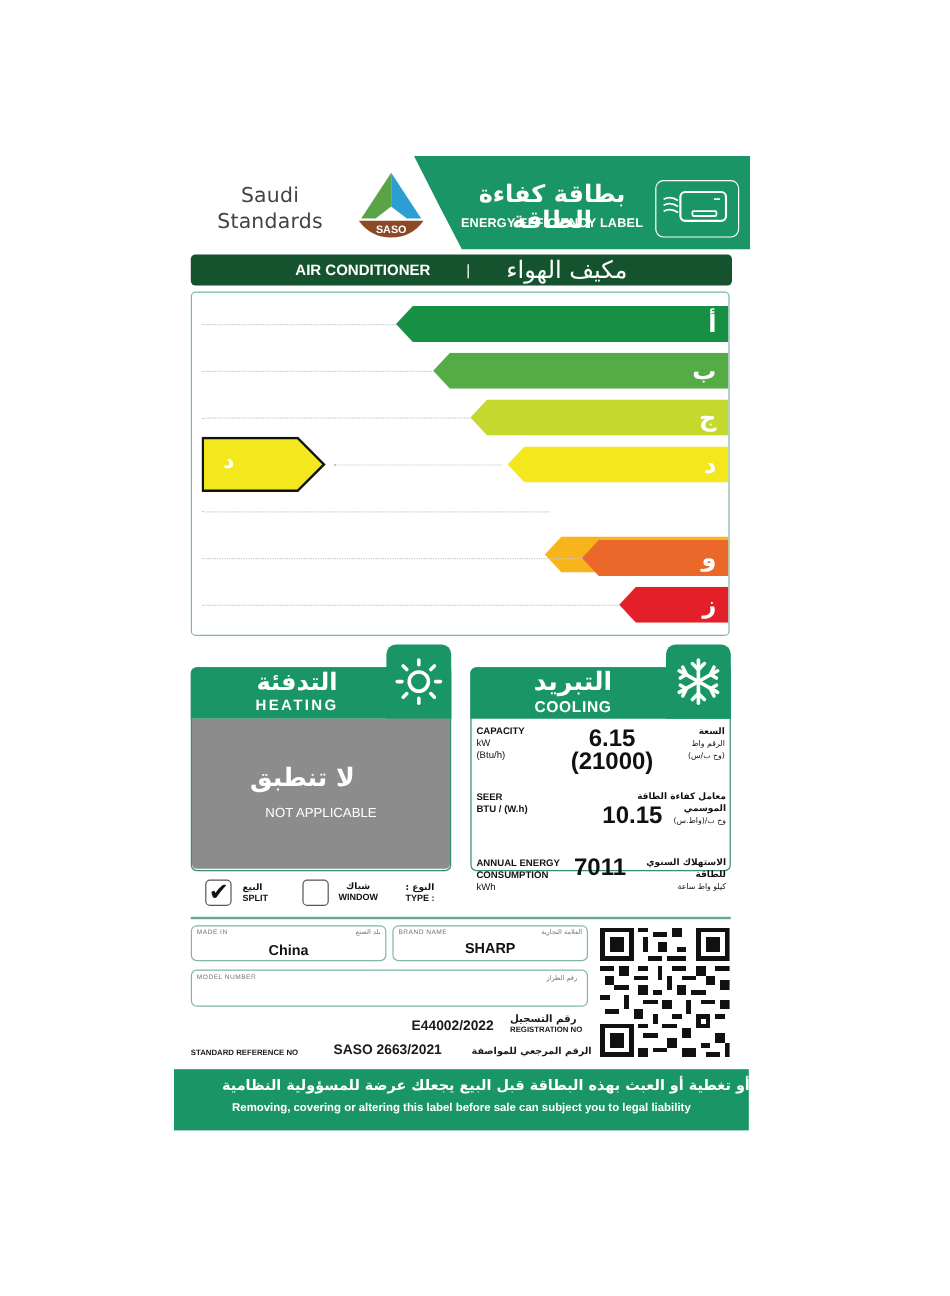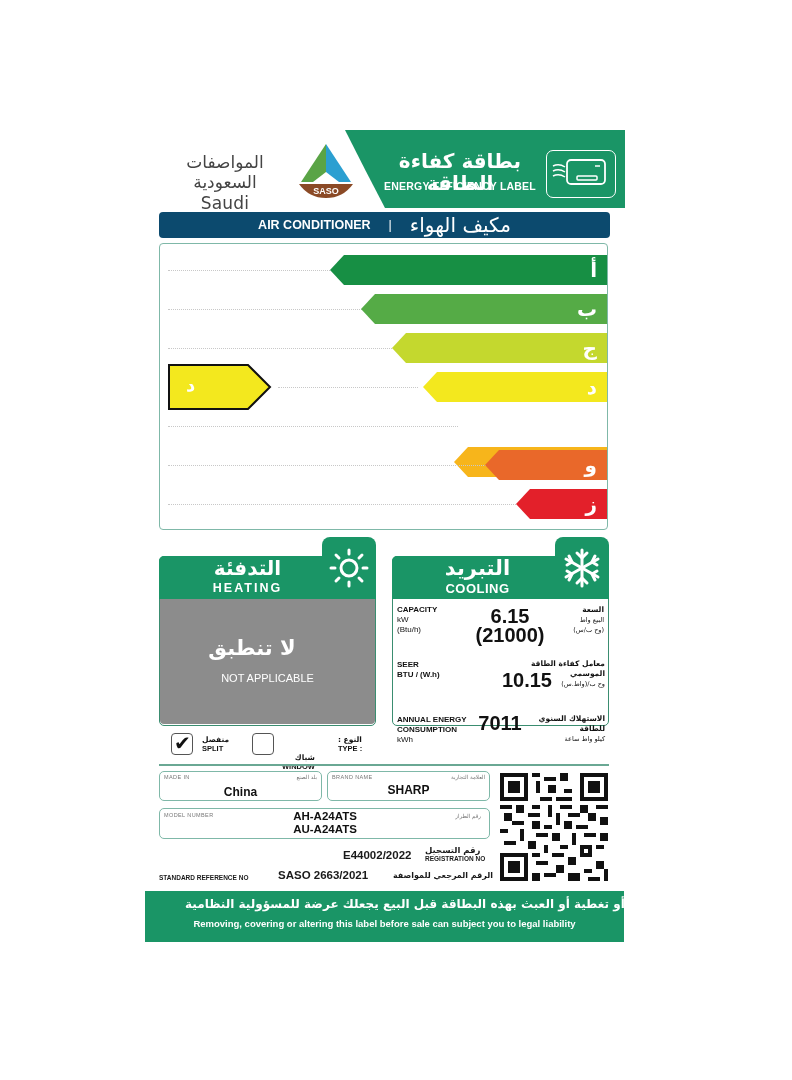--- a/index.html
+++ b/index.html
@@ -11,21 +11,21 @@
   #saso-logo-text { left:155px; top:152px; width:140px; text-align:center; }
   #saso-ar { font-family:"DejaVu Sans", sans-serif; font-size:17px; color:#444; line-height:20px; direction:rtl; }
   #saso-en { font-family:"DejaVu Sans", sans-serif; font-size:17px; color:#444; line-height:22px; letter-spacing:0.2px; }
   #saso-mark { left:295px; top:142px; width:62px; height:58px; }
   #header-band { left:345px; top:130px; width:280px; height:78px; }
   #label-ar { left:380px; top:150px; width:160px; text-align:center; color:#fff; font-size:20px; font-weight:bold; direction:rtl; font-family:"DejaVu Sans", sans-serif; line-height:22px;}
   #label-en { left:380px; top:180px; width:160px; text-align:center; color:#fff; font-size:10.5px; font-weight:bold; letter-spacing:0.2px; }
   #ac-icon { left:546px; top:150px; width:70px; height:48px; border:1.5px solid #fff; border-radius:7px; box-sizing:border-box; }
 
   
-  #category-bar { left:159px; top:212px; width:451px; height:26px; background:#0c4a6e; border-radius:4px; color:#fff; display:flex; align-items:center; justify-content:center; gap:18px; font-size:12.5px; font-weight:bold; }
+  #category-bar { left:159px; top:212px; width:451px; height:26px; background:#14532d; border-radius:4px; color:#fff; display:flex; align-items:center; justify-content:center; gap:30px; font-size:12.5px; font-weight:bold; }
   #category-bar .sep { font-weight:normal; }
   #category-bar .ar { font-family:"DejaVu Sans", sans-serif; font-weight:normal; font-size:20px; direction:rtl; }
 
   
   #scale-box { left:159px; top:243px; width:449px; height:287px; border:1.5px solid #7fb8a8; border-radius:4px; box-sizing:border-box; }
   .scale-row { position:absolute; left:0; height:30px; }
   .dotline { position:absolute; left:8px; border-top:1px dotted #c8c8c8; height:0; }
   .arrow { position:absolute; right:0; height:30px; }
   .arrow-letter { position:absolute; right:10px; top:3px; color:#fff; font-size:20px; font-weight:bold; font-family:"DejaVu Sans", sans-serif; }
   #rating-marker { left:168px; top:364px; width:104px; height:46px; }
@@ -62,21 +62,20 @@
   .info-val { font-size:12px; font-weight:bold; color:#111; text-align:center; }
 
   #footer { left:145px; top:891px; width:479px; height:51px; }
   #footer-ar { left:145px; top:897px; width:479px; text-align:center; color:#fff; font-size:12px; font-weight:bold; direction:rtl; font-family:"DejaVu Sans", sans-serif;margin-left:36px; }
   #footer-en { left:145px; top:918px; width:479px; text-align:center; color:#fff; font-size:9.5px; font-weight:bold; }
 </style>
 </head>
 <body>
 
 <div class="abs" id="saso-logo-text">
-  <div id="saso-ar">المواصفات السعودية</div>
   <div id="saso-en">Saudi Standards</div>
 </div>
 
 <div class="abs" id="header-band">
   <svg width="280" height="78" viewBox="0 0 280 78">
     <path d="M0,0 L280,0 L280,78 L40,78 Q20,40 0,0 Z" fill="#1a9566"></path>
   </svg>
 </div>
 
 <div class="abs" id="saso-mark">
@@ -202,25 +201,25 @@
 <div class="abs" id="heating-title-ar">التدفئة</div>
 <div class="abs" id="heating-title-en">HEATING</div>
 <div class="abs" id="heating-body"></div>
 <div class="abs" id="na-ar">لا تنطبق</div>
 <div class="abs" id="na-en">NOT APPLICABLE</div>
 
 <div class="abs checkbox" style="left:171px;top:733px;">
   <span style="position:absolute;left:2px;top:-3px;font-size:20px;font-weight:bold;color:#111;font-family:'DejaVu Sans',sans-serif;">✔</span>
 </div>
 <div class="abs type-lbl" style="left:202px;top:735px;">
-  <div style="direction:rtl;text-align:left;font-family:'DejaVu Sans',sans-serif;">منفصل</div>
+  <div style="direction:rtl;text-align:left;font-family:'DejaVu Sans',sans-serif;">البيع</div>
   <div>SPLIT</div>
 </div>
 <div class="abs checkbox" style="left:252px;top:733px;"></div>
-<div class="abs type-lbl" style="left:282px;top:753px;">
+<div class="abs type-lbl" style="left:282px;top:734px;text-align:center;">
   <div style="direction:rtl;font-family:'DejaVu Sans',sans-serif;">شباك</div>
   <div>WINDOW</div>
 </div>
 <div class="abs type-lbl" style="left:338px;top:735px;">
   <div style="direction:rtl;text-align:left;font-family:'DejaVu Sans',sans-serif;">النوع :</div>
   <div>TYPE :</div>
 </div>
 
 <div class="abs panel" id="cooling-panel"></div>
 <div class="abs green" id="cooling-head" style="border-radius:5px 0 0 0;"></div>
@@ -244,21 +243,21 @@
 
 <div class="abs lbl-en" style="left:397px;top:605px;">
   <div>CAPACITY</div>
   <div style="font-weight:normal">kW</div>
   <div style="font-weight:normal">(Btu/h)</div>
 </div>
 <div class="abs big-val" style="left:460px;top:606px;width:100px;">6.15</div>
 <div class="abs big-val" style="left:460px;top:625px;width:100px;">(21000)</div>
 <div class="abs lbl-ar" style="left:540px;top:605px;width:64px;">
   <div>السعة</div>
-  <div style="font-weight:normal;font-size:6.5px">البيع واط</div>
+  <div style="font-weight:normal;font-size:6.5px">الرقم واط</div>
   <div style="font-weight:normal;font-size:6.5px">(وح ب/س)</div>
 </div>
 
 <div class="abs lbl-en" style="left:397px;top:660px;">
   <div>SEER</div>
   <div>BTU / (W.h)</div>
 </div>
 <div class="abs big-val" style="left:452px;top:670px;width:100px;text-align:right;">10.15</div>
 <div class="abs lbl-ar" style="left:510px;top:659px;width:95px;">
   <div>معامل كفاءة الطاقة الموسمي</div>
@@ -285,24 +284,20 @@
   <div class="abs info-val" style="left:0;top:13px;width:100%;">China</div>
 </div>
 <div class="abs info-box" style="left:327px;top:771px;width:163px;height:30px;">
   <span class="abs info-small" style="left:4px;top:2px;">BRAND NAME</span>
   <span class="abs info-small" style="right:4px;top:2px;direction:rtl;font-family:'DejaVu Sans',sans-serif;">العلامة التجارية</span>
   <div class="abs info-val" style="left:0;top:11px;width:100%;">SHARP</div>
 </div>
 <div class="abs info-box" style="left:159px;top:808px;width:331px;height:31px;">
   <span class="abs info-small" style="left:4px;top:3px;">MODEL NUMBER</span>
   <span class="abs info-small" style="right:8px;top:4px;direction:rtl;font-family:'DejaVu Sans',sans-serif;">رقم الطراز</span>
-  <div class="abs info-val" style="left:80px;top:1px;width:170px;font-size:11.5px;line-height:13px;">
-    <div>AH-A24ATS</div>
-    <div>AU-A24ATS</div>
-  </div>
 </div>
 
 <div class="abs" style="left:343px;top:849px;font-size:11.5px;font-weight:bold;">E44002/2022</div>
 <div class="abs" style="left:425px;top:845px;width:70px;">
   <div style="font-size:8.5px;font-weight:bold;direction:rtl;text-align:left;font-family:'DejaVu Sans',sans-serif;">رقم التسجيل</div>
   <div style="font-size:6.5px;font-weight:bold;">REGISTRATION NO</div>
 </div>
 <div class="abs" style="left:159px;top:874px;font-size:6.5px;font-weight:bold;">STANDARD REFERENCE NO</div>
 <div class="abs" style="left:278px;top:869px;font-size:11.5px;font-weight:bold;">SASO 2663/2021</div>
 <div class="abs" style="left:385px;top:871px;width:108px;font-size:8px;font-weight:bold;direction:rtl;text-align:right;font-family:'DejaVu Sans',sans-serif;">الرقم المرجعي للمواصفة</div>

